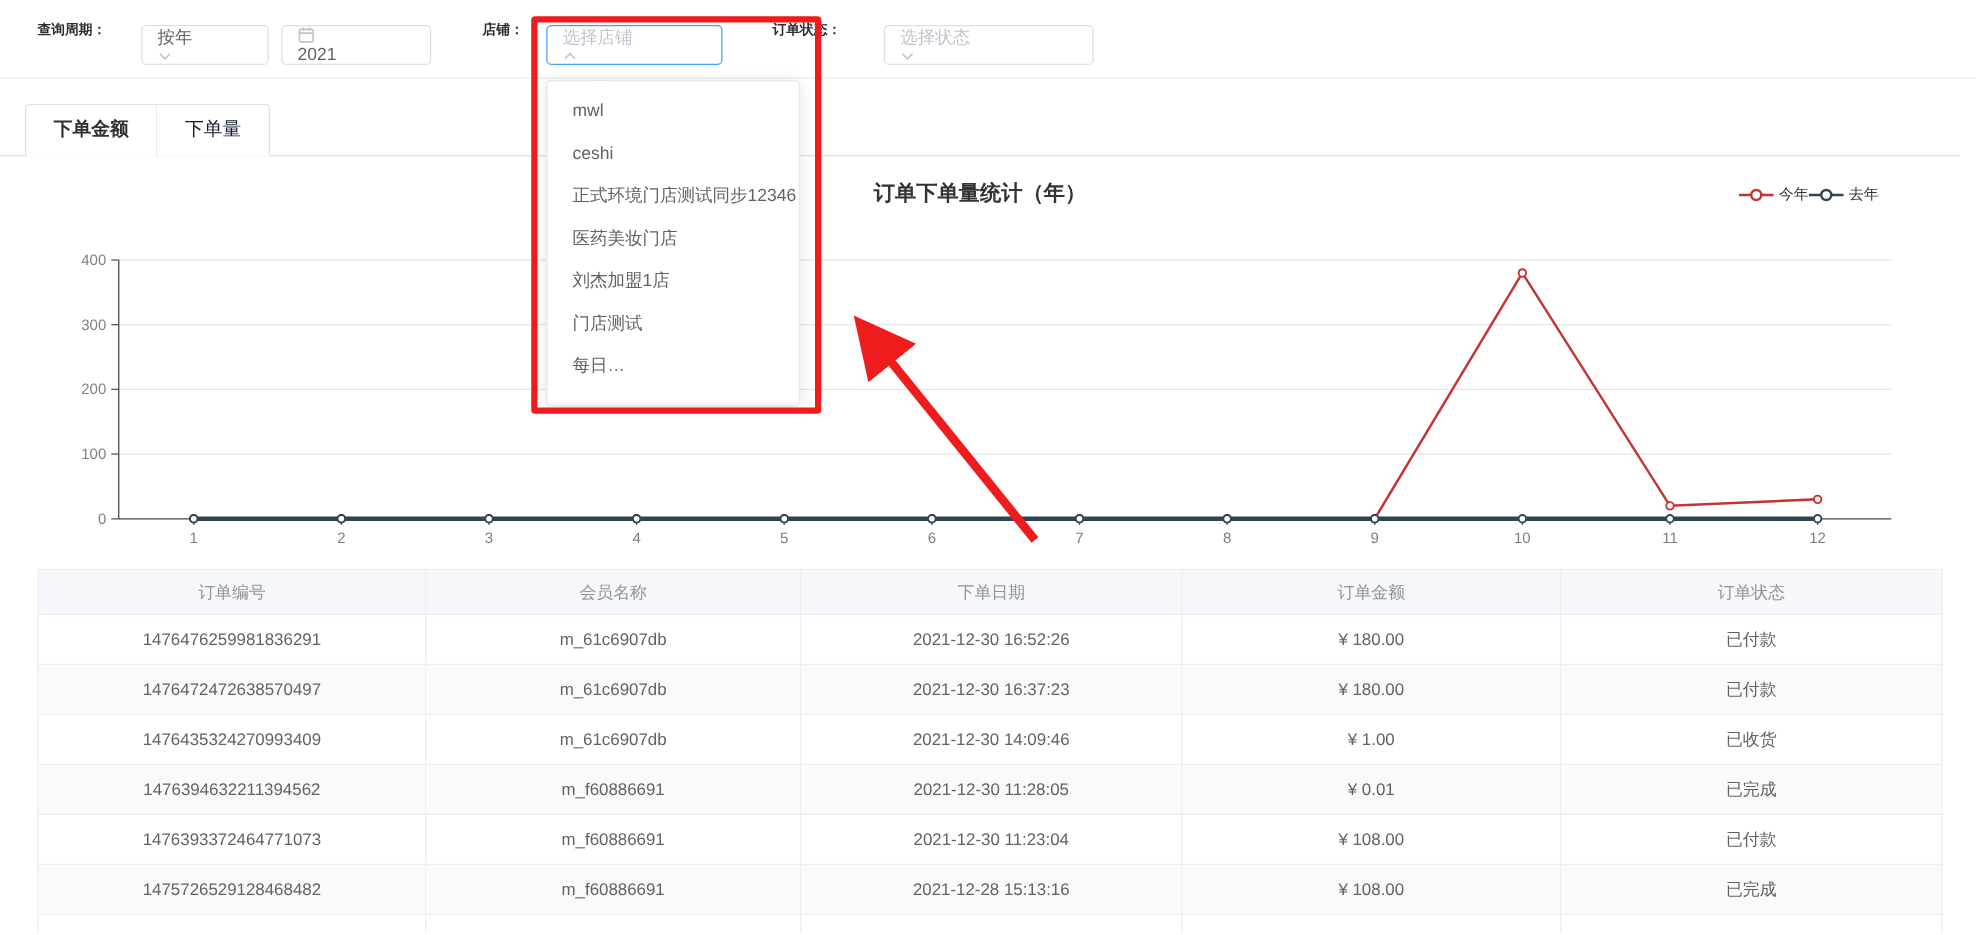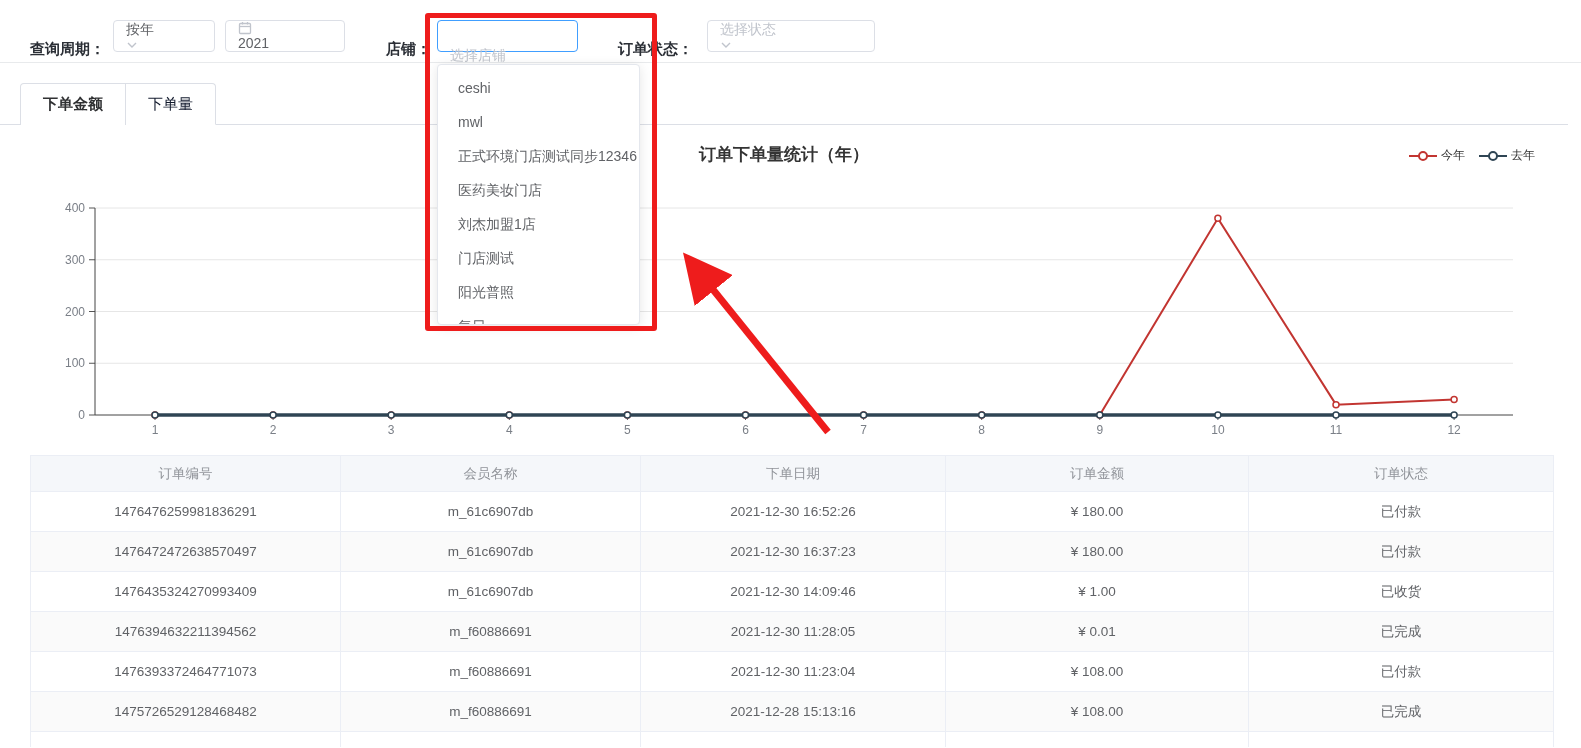--- a/index.html
+++ b/index.html
@@ -2,41 +2,41 @@
 <html style="--ann: #ee1c1c;"><head>
 <meta charset="utf-8">
 <style>
   * { margin:0; padding:0; box-sizing:border-box; }
   html,body { width:1581px; height:748px; background:#fff; overflow:hidden;
               font-family:"Liberation Sans","DejaVu Sans",sans-serif; }
 
   
   #filter-bar { position:absolute; left:0; top:0; width:1581px; height:63px; background:#fff;
                 border-bottom:1px solid #e8eaec; z-index:5; }
-  .f-label { position:absolute; top:40px; font-size:15px; font-weight:bold; color:#2b2f36; }
+  .f-label { position:absolute; top:16px; font-size:11px; font-weight:bold; color:#2b2f36; }
   .sel { position:absolute; top:20px; height:32px; background:#fff; border:1px solid #dcdfe6;
          border-radius:4px; display:flex; align-items:flex-start; padding:0 10px 0 12px; font-size:14px;flex-direction:column; }
   .sel .txt { flex:1; color:#606266; }
   .sel .ph  { flex:1; color:#c0c4cc; }
   .chev { width:12px; height:12px; flex:none; }
   .caret-bar { width:1px; height:16px; background:#8a8f99; margin-right:2px; }
 
   
   #tabs { position:absolute; left:0; top:82px; width:1568px; height:43px;
           border-bottom:1px solid #dcdfe6; display:flex; align-items:flex-end; padding-left:20px; z-index:4; }
   .tab { height:42px; line-height:40px; padding:0 22px; font-size:15px; color:#303133;
          border:1px solid #dcdfe6; border-bottom:none; background:#fff; cursor:pointer; margin-bottom:-1px; }
   .tab.first { border-top-left-radius:4px;font-weight:bold; }
   .tab.last  { border-top-right-radius:4px; border-left:none; }
   .tab.active { color:#0f172a; border-bottom:1px solid #fff; }
 
   
   #chart-title { position:absolute; left:0; top:143px; width:1568px; text-align:center;
                  font-size:17px; font-weight:bold; color:#333; z-index:2; }
-  #legend { position:absolute; right:46px; top:147px; display:flex; gap:14px; z-index:2; }
+  #legend { position:absolute; right:78px; top:147px; display:flex; z-index:2; }
   .legend-item { display:flex; align-items:center; gap:4px; font-size:12px; color:#333; cursor:pointer; }
   #chart-svg { position:absolute; left:0; top:185px; z-index:1; }
 
   
   #shop-dropdown { position:absolute; left:437px; top:64px; width:203px; height:261px; background:#fff;
                    border:1px solid #e4e7ed; border-radius:4px; box-shadow:0 2px 12px rgba(0,0,0,.1);
                    padding-top:6px; overflow:hidden; z-index:50; }
   #shop-dropdown .popper-arrow { position:absolute; left:38px; top:-5px; width:9px; height:9px;
                    background:#fff; border-left:1px solid #e4e7ed; border-top:1px solid #e4e7ed;
                    transform:rotate(45deg); }
@@ -72,21 +72,21 @@
   <div class="sel" style="left:225px; width:120px;">
     <svg width="14" height="14" style="margin-right:7px;" viewBox="0 0 14 14">
         <rect x="1.5" y="2.5" width="11" height="10" rx="1" fill="none" stroke="#c0c4cc" stroke-width="1.3"></rect>
         <line x1="1.5" y1="5.5" x2="12.5" y2="5.5" stroke="#c0c4cc" stroke-width="1.3"></line>
         <line x1="4.5" y1="1" x2="4.5" y2="3.5" stroke="#c0c4cc" stroke-width="1.3"></line>
         <line x1="9.5" y1="1" x2="9.5" y2="3.5" stroke="#c0c4cc" stroke-width="1.3"></line>
       </svg>
     <span class="txt">2021</span>
   </div>
   <span class="f-label" style="left:386px;">店铺：</span>
-  <div class="sel" style="left:437px; width:141px; border-color:#409eff;gap:26px;">
+  <div class="sel" style="left:437px; width:141px; border-color:#409eff;">
     <span class="caret-bar"></span>
     <span class="ph">选择店铺</span>
     <svg class="chev" viewBox="0 0 12 12">
         <polyline points="2,8 6,4 10,8" fill="none" stroke="#c0c4cc" stroke-width="1.4"></polyline>
       </svg>
   </div>
   <span class="f-label" style="left:618px;">订单状态：</span>
   <div class="sel" style="left:707px; width:168px;">
     <span class="ph">选择状态</span>
     <svg class="chev" viewBox="0 0 12 12">
@@ -182,27 +182,26 @@
     <circle cx="981.6999999999999" cy="230" r="3" fill="#fff" stroke="#2f4554" stroke-width="1.5"></circle>
     <circle cx="1099.8" cy="230" r="3" fill="#fff" stroke="#2f4554" stroke-width="1.5"></circle>
     <circle cx="1217.8999999999999" cy="230" r="3" fill="#fff" stroke="#2f4554" stroke-width="1.5"></circle>
     <circle cx="1336" cy="230" r="3" fill="#fff" stroke="#2f4554" stroke-width="1.5"></circle>
     <circle cx="1454.1" cy="230" r="3" fill="#fff" stroke="#2f4554" stroke-width="1.5"></circle>
   </svg>
 
 <div id="shop-dropdown">
   <div class="popper-arrow"></div>
   <div id="dd-items">
+      <div class="dd-item">mwl</div>
       <div class="dd-item">ceshi</div>
-      <div class="dd-item">mwl</div>
       <div class="dd-item">正式环境门店测试同步12346</div>
       <div class="dd-item">医药美妆门店</div>
       <div class="dd-item">刘杰加盟1店</div>
       <div class="dd-item">门店测试</div>
-      <div class="dd-item">阳光普照</div>
       <div class="dd-item">每日…</div>
     </div>
 </div>
 
 <div id="ann-rect"></div>
 <svg id="ann-arrow" viewBox="0 0 1581 748">
   <defs>
     <marker id="ah" markerWidth="7" markerHeight="7" refX="4.5" refY="3.5" orient="auto">
       <polygon points="0,0 7,3.5 0,7" fill="var(--ann,#ee1c1c)"></polygon>
     </marker>

